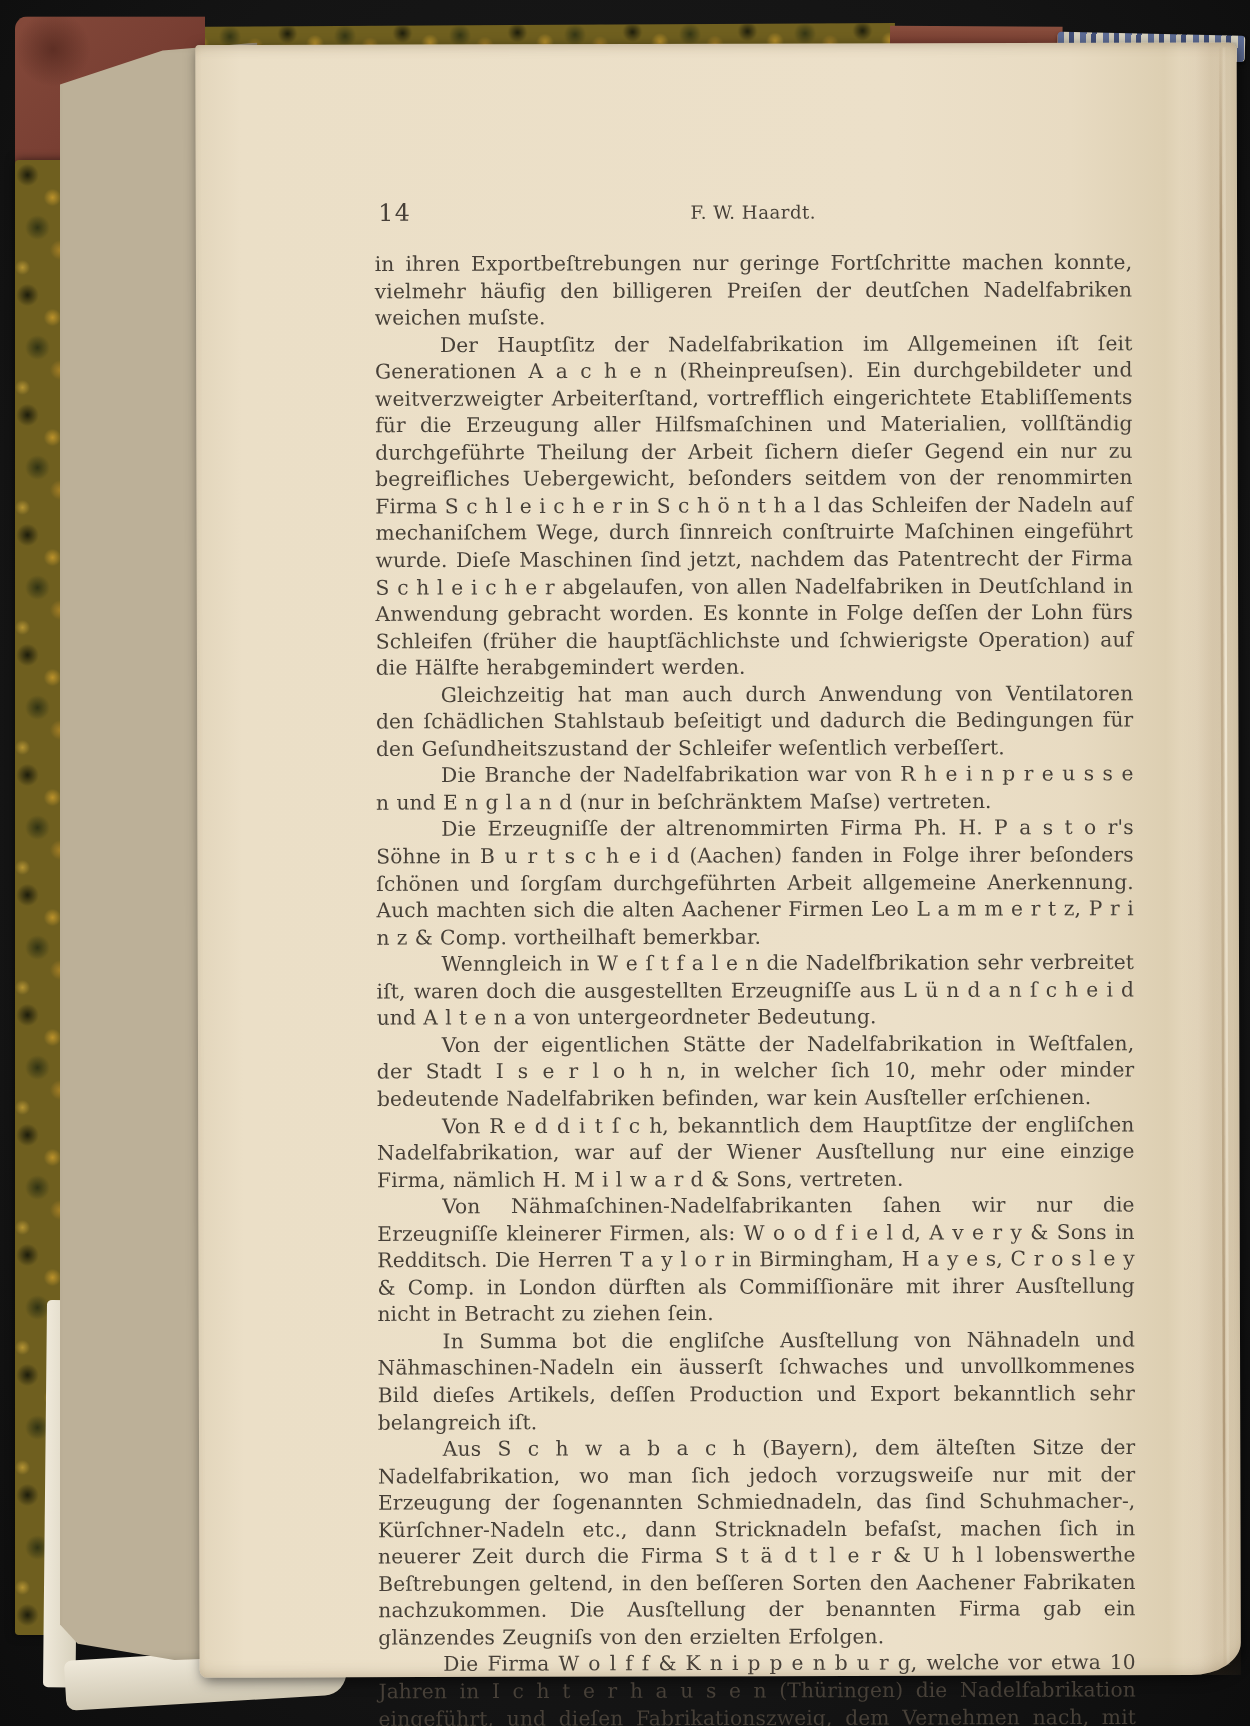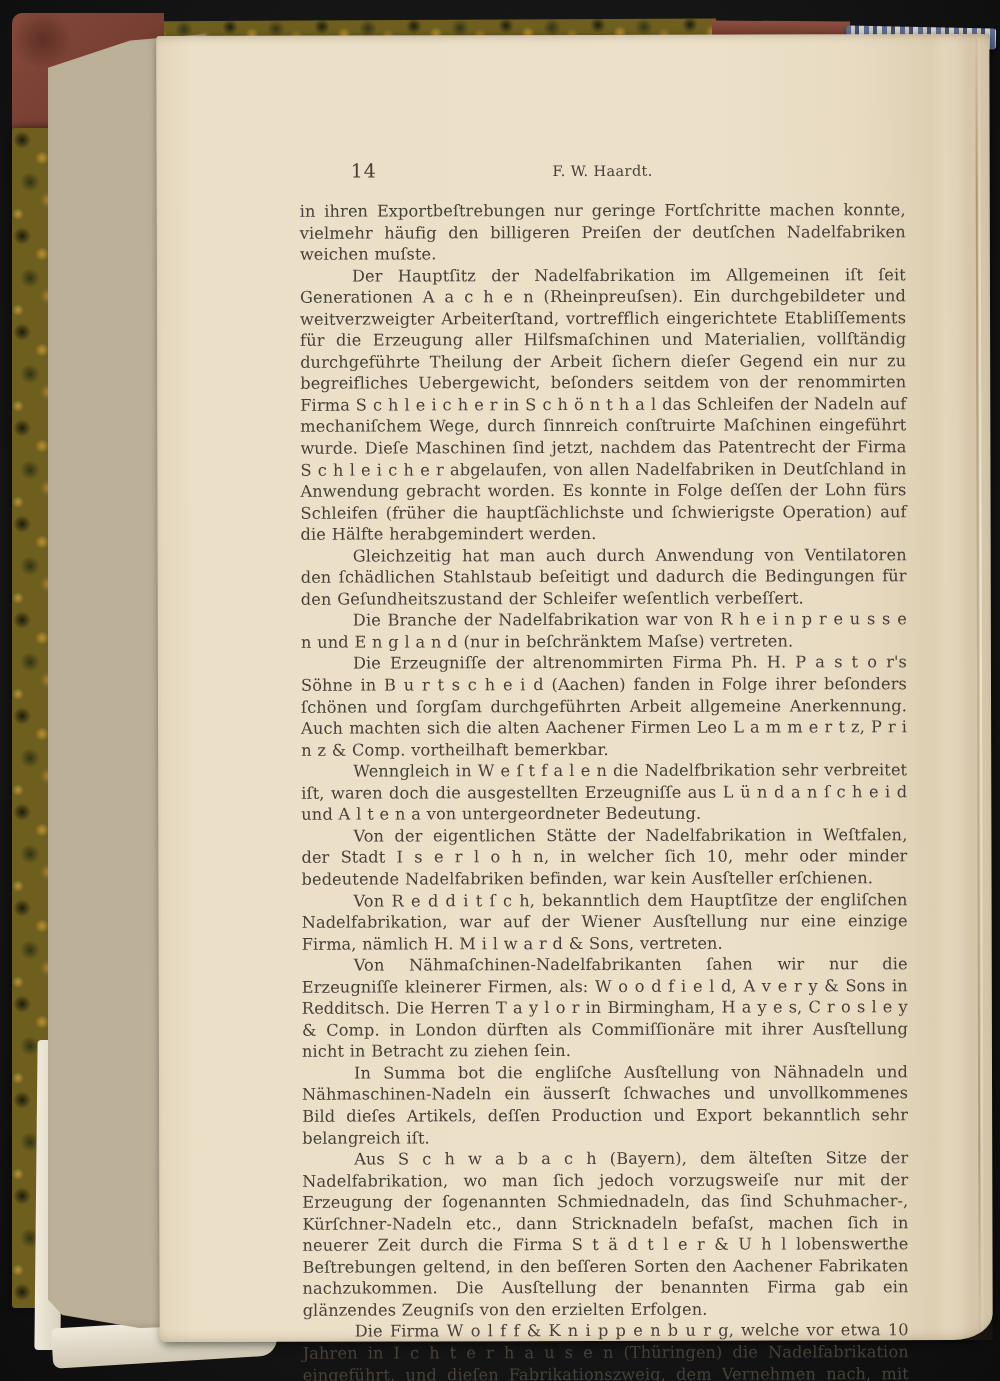--- a/index.html
+++ b/index.html
@@ -100,21 +100,21 @@
     background:linear-gradient(90deg,transparent,rgba(130,103,66,.16) 55%,rgba(100,78,50,.10));}
   .crease-line{position:absolute;top:4px;bottom:8px;right:12px;width:2px;
     background:linear-gradient(180deg,rgba(150,120,80,.05),rgba(140,110,72,.55) 12%,
       rgba(150,120,80,.25) 50%,rgba(140,110,72,.5) 86%,rgba(150,120,80,.05));}
   .crease-highlight{position:absolute;top:4px;bottom:8px;right:9px;width:2px;
     background:linear-gradient(180deg,rgba(255,250,235,.1),rgba(255,250,235,.6) 40%,rgba(255,250,235,.1));}
 
   
   .page-content{position:absolute;left:143px;top:124px;width:606px;color:#474038;}
   .page-head{position:relative;height:26px;}
-  .page-num{position:absolute;left:3px;top:0;font-size:19px;letter-spacing:1px;margin-left:48px;}
+  .page-num{position:absolute;left:3px;top:0;font-size:19px;letter-spacing:1px;}
   .running-header{position:absolute;left:0;right:0;top:4px;text-align:center;font-size:14.5px;
     letter-spacing:.4px;}
   .body-text{margin-top:15px;font-size:16.2px;line-height:21.55px;text-align:justify;
     letter-spacing:.1px;word-spacing:.5px;hyphens:auto;}
   .body-text p{margin:0;text-indent:52px;}
   .body-text p.cont{text-indent:0;}
 </style>
 </head>
 <body>
 

